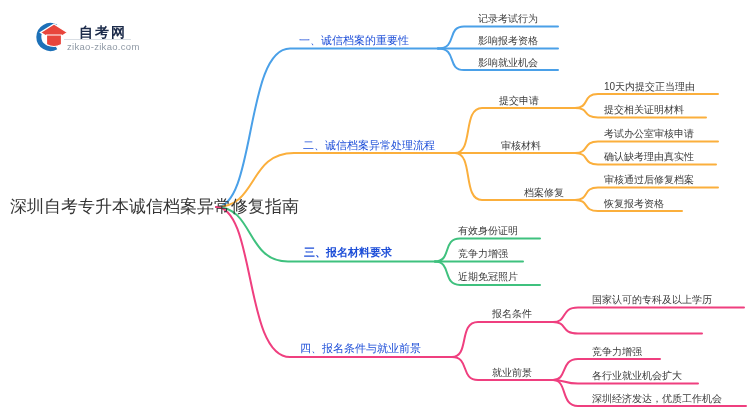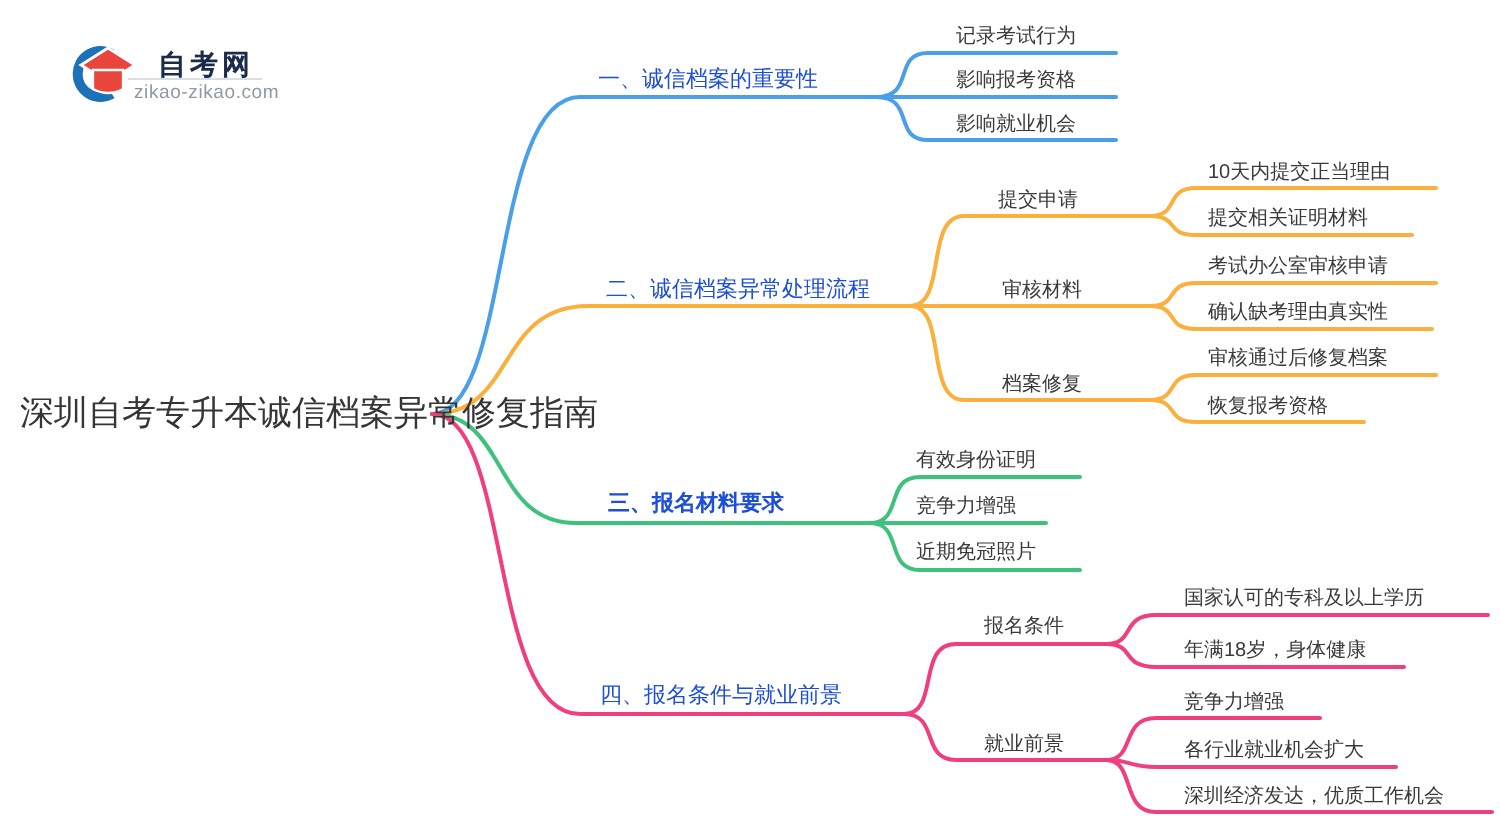--- a/index.html
+++ b/index.html
@@ -78,35 +78,34 @@
   <div class="t central" style="left:10px;top:199px;">深圳自考专升本诚信档案异常修复指南</div>
 
   <div class="t blabel" style="left:299px;top:33px;">一、诚信档案的重要性</div>
   <div class="t" style="left:478px;top:11px;">记录考试行为</div>
   <div class="t" style="left:478px;top:33px;">影响报考资格</div>
   <div class="t" style="left:478px;top:54.5px;">影响就业机会</div>
 
   <div class="t blabel" style="left:303px;top:137.5px;">二、诚信档案异常处理流程</div>
   <div class="t" style="left:499px;top:92.5px;">提交申请</div>
   <div class="t" style="left:501px;top:137.5px;">审核材料</div>
-  <div class="t" style="left:501px;top:184.5px;">档案修复</div>
+  <div class="t" style="left:524px;top:184.5px;">档案修复</div>
   <div class="t" style="left:604px;top:78.5px;">10天内提交正当理由</div>
   <div class="t" style="left:604px;top:102px;">提交相关证明材料</div>
   <div class="t" style="left:604px;top:126px;">考试办公室审核申请</div>
   <div class="t" style="left:604px;top:149px;">确认缺考理由真实性</div>
   <div class="t" style="left:604px;top:172px;">审核通过后修复档案</div>
   <div class="t" style="left:604px;top:195.5px;">恢复报考资格</div>
 
   <div class="t blabel" style="left:304px;top:245px;font-weight:bold;">三、报名材料要求</div>
   <div class="t" style="left:458px;top:223px;">有效身份证明</div>
   <div class="t" style="left:458px;top:246px;">竞争力增强</div>
   <div class="t" style="left:458px;top:269px;">近期免冠照片</div>
 
   <div class="t blabel" style="left:300px;top:340.5px;">四、报名条件与就业前景</div>
   <div class="t" style="left:492px;top:305.5px;">报名条件</div>
   <div class="t" style="left:492px;top:364.5px;text-align:right;">就业前景</div>
   <div class="t" style="left:592px;top:292px;">国家认可的专科及以上学历</div>
-  <div class="t" style="left:592px;top:318px;">年满18岁，身体健康</div>
   <div class="t" style="left:592px;top:343.5px;">竞争力增强</div>
   <div class="t" style="left:592px;top:368px;">各行业就业机会扩大</div>
   <div class="t" style="left:592px;top:390.5px;">深圳经济发达，优质工作机会</div>
 
 </div>
 
 </body></html>

